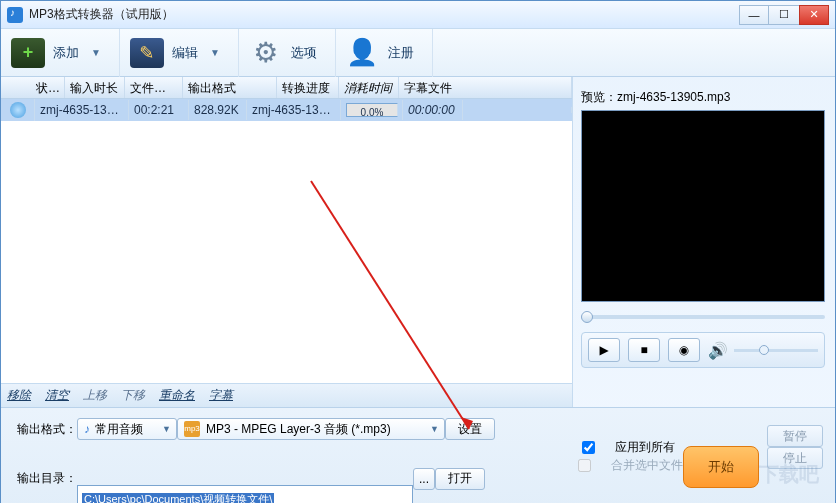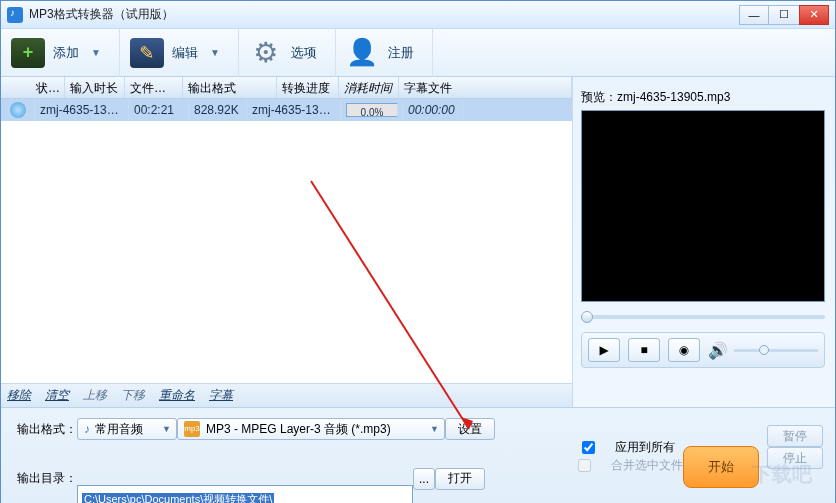--- a/index.html
+++ b/index.html
@@ -58,21 +58,21 @@
 .path-sel{background:#3a76c8;color:#fff;padding:0 2px;}
 .path-btn{width:22px;padding:0;justify-content:center;}
 .chk { display:flex; align-items:center; gap:20px; }
 .chk input{width:13px;height:13px;}
 .big-btn { width:76px; height:42px; border-radius:8px; display:flex; align-items:center; justify-content:center; font-size:13px; cursor:pointer; }
 .big-start{background:linear-gradient(#ffc469,#ff9a2e);border:1px solid #e07a10;color:#6a3a00;}
 .big-pause,.big-stop{background:linear-gradient(#f4f9ff,#e0ecf8);border:1px solid #b0c8e0;color:#8a9cb0;}
 .rcol{position:absolute;right:12px;bottom:10px;display:flex;flex-direction:column;gap:6px;align-items:flex-end;}
 .rcol-row{display:flex;gap:8px;align-items:center;}
 .arrow{position:absolute;left:300px;top:170px;width:180px;height:268px;pointer-events:none;}
-.watermark{position:absolute;right:23px;bottom:14px;font-size:20px;color:rgba(90,120,160,.16);font-weight:bold;pointer-events:none;}
+.watermark{position:absolute;right:16px;bottom:14px;font-size:20px;color:rgba(90,120,160,.16);font-weight:bold;pointer-events:none;}
 </style>
 </head>
 <body>
 
 <div class="window">
   <div class="titlebar">
     <div class="icon"></div>
     <div class="title">MP3格式转换器（试用版）</div>
     <div class="ctrls">
       <div class="ctrl min"></div>

